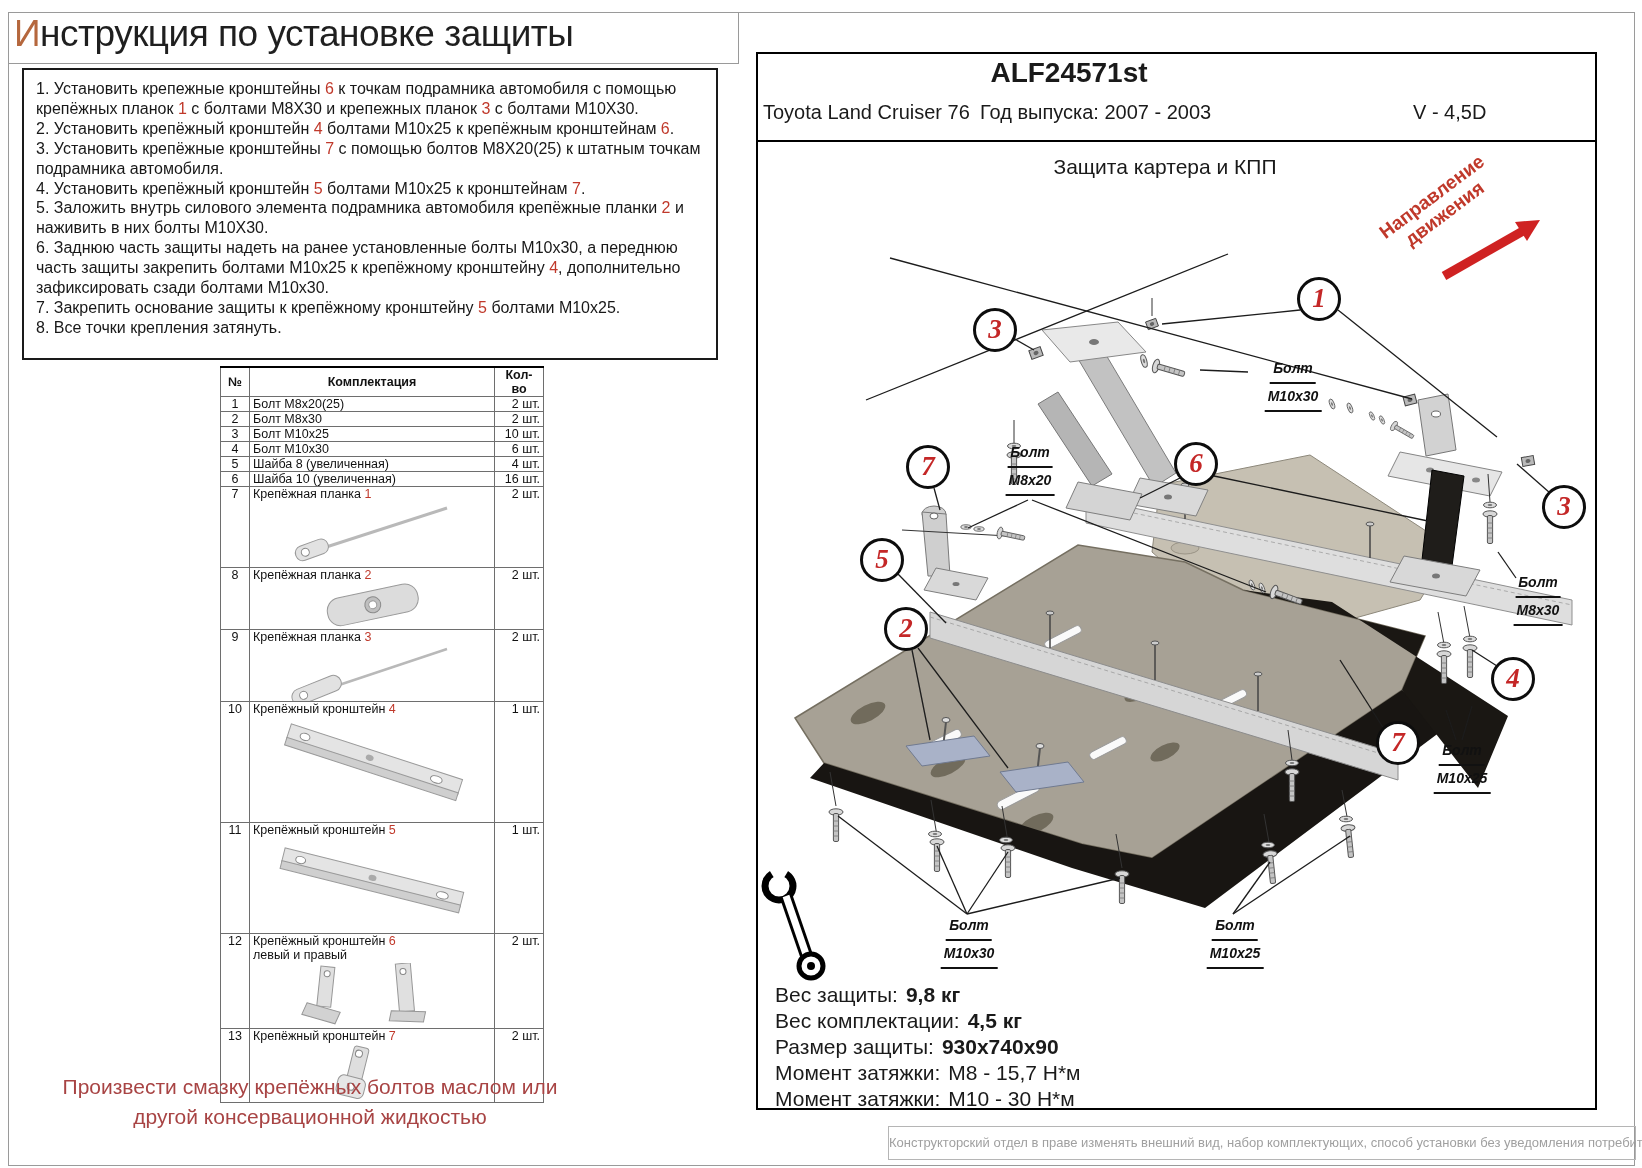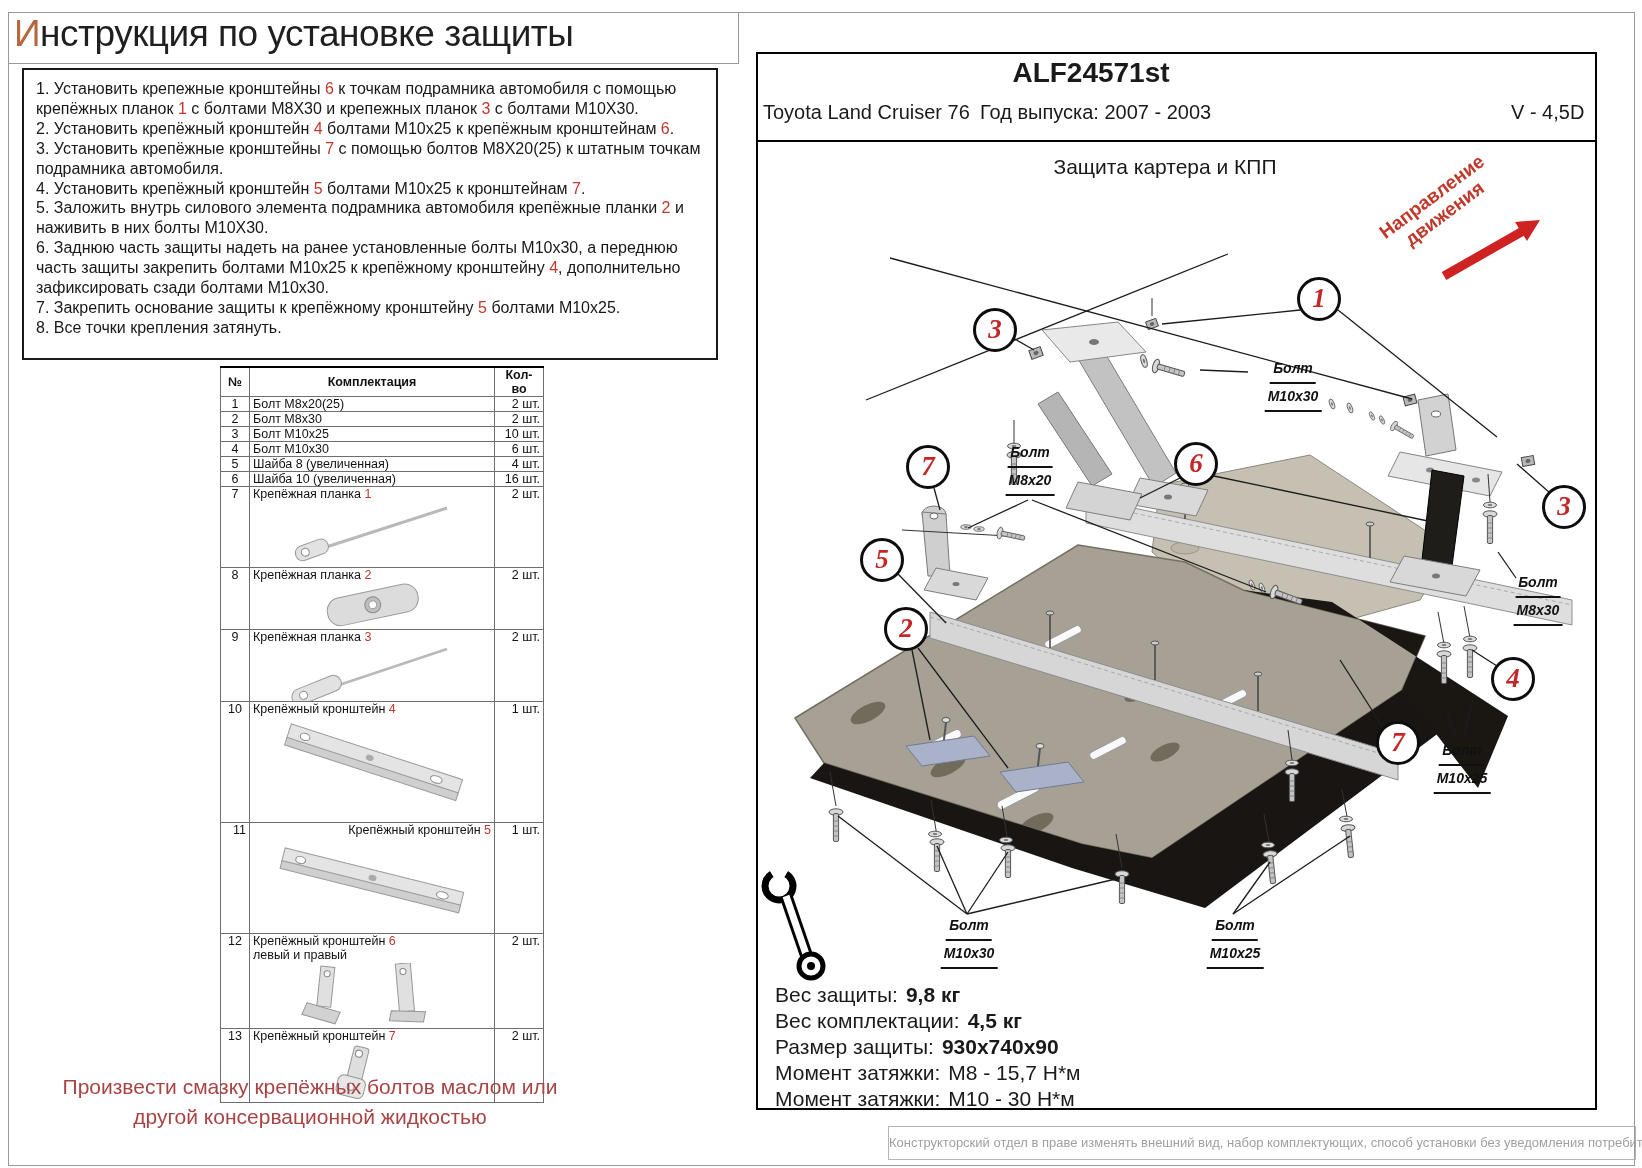--- a/index.html
+++ b/index.html
@@ -11,27 +11,27 @@
   .page-title .hl{color:#b5673d;}
   .instr-box{position:absolute;left:22px;top:68px;width:668px;height:270px;border:2px solid #1a1a1a;padding:9px 12px;font-size:16px;line-height:19.9px;color:#181818;}
   .rd{color:#c0392b;}
   table.parts{position:absolute;left:220px;top:366px;border-collapse:collapse;font-size:12.5px;color:#111;}
   table.parts th,table.parts td{border:1px solid #6e6e6e;padding:0 3px;vertical-align:top;}
   table.parts thead th{border-top:2px solid #000;font-weight:700;height:19px;text-align:center;vertical-align:middle;}
   td.cnum{width:22px;text-align:center;}
   td.cname{width:238px;text-align:left;}
   td.cqty{width:42px;text-align:right;}
   tr.hr7 td{height:80px;} tr.hr8 td{height:51px;} tr.hr9 td{height:60px;}
-  tr.hr10 td{height:120px;} tr.hr11 td{height:110px;text-align:right;} tr.hr12 td{height:94px;} tr.hr13 td{height:60px;}
+  tr.hr10 td{height:120px;} tr.hr11 td{height:110px;} tr.hr12 td{height:94px;} tr.hr13 td{height:60px;}
   .pimg{display:block;margin:1px auto 0 auto;}
   .nm2{text-align:left;}
   .lube-note{position:absolute;left:30px;top:1072px;width:560px;text-align:center;font-size:21px;line-height:30px;color:#a84444;}
   .panel{position:absolute;left:756px;top:52px;width:837px;height:1054px;border:2px solid #000;}
   .hdr-divider{position:absolute;left:756px;top:140px;width:841px;height:2px;background:#000;}
-  .code{position:absolute;left:1069px;top:57px;transform:translateX(-50%);font-size:28px;font-weight:700;white-space:nowrap;margin-left:22px;}
+  .code{position:absolute;left:1069px;top:57px;transform:translateX(-50%);font-size:28px;font-weight:700;white-space:nowrap;}
   .hline2{position:absolute;top:101px;font-size:20px;white-space:nowrap;}
   .subtitle{position:absolute;left:1165px;top:155px;transform:translateX(-50%);font-size:21px;white-space:nowrap;}
   .direction{position:absolute;left:1438px;top:205px;transform:translate(-50%,-50%) rotate(-37deg);text-align:center;font-size:19px;font-weight:700;color:#c0392b;line-height:21px;white-space:nowrap;}
   .callout{position:absolute;width:44px;height:44px;box-sizing:border-box;border:3.5px solid #0d0d0d;border-radius:50%;background:#fff;text-align:center;line-height:36px;font-family:"Liberation Serif",serif;font-style:italic;font-weight:700;font-size:27px;color:#c42727;}
   .bolt-label{position:absolute;transform:translateX(-50%);text-align:center;font-style:italic;font-weight:700;font-size:14px;color:#111;line-height:25px;white-space:nowrap;}
   .bolt-label span{display:inline-block;border-bottom:2px solid #111;padding:0 3px 1px 3px;}
   .specs{position:absolute;left:775px;top:982px;font-size:21px;line-height:26px;white-space:nowrap;}
   .spec-val{margin-left:8px;}
   .spec-val.b{font-weight:700;}
   .footer-box{position:absolute;left:888px;top:1126px;width:746px;height:32px;border:1px solid #b5b5b5;color:#a0a0a0;font-size:13px;text-align:center;line-height:32px;white-space:nowrap;}
@@ -213,21 +213,21 @@
         </tr>
     </tbody>
   </table>
 
   <div class="lube-note">Произвести смазку крепёжных болтов маслом или другой консервационной жидкостью</div>
 
   <div class="panel"></div>
   <div class="code">ALF24571st</div>
   <div class="hline2" style="left:763px;">Toyota  Land Cruiser 76</div>
   <div class="hline2" style="left:980px;">Год выпуска: 2007 - 2003</div>
-  <div class="hline2" style="left:1511px;">V - 4,5D</div>
+  <div class="hline2" style="left:1413px;">V - 4,5D</div>
   <div class="hdr-divider"></div>
   <div class="subtitle">Защита картера и КПП</div>
   <div class="direction">
     <div>Направление</div>
     <div>движения</div>
   </div>
 
   <svg class="diagram" width="1642" height="1168" viewBox="0 0 1642 1168">
     <defs>
       <g id="boltv">

